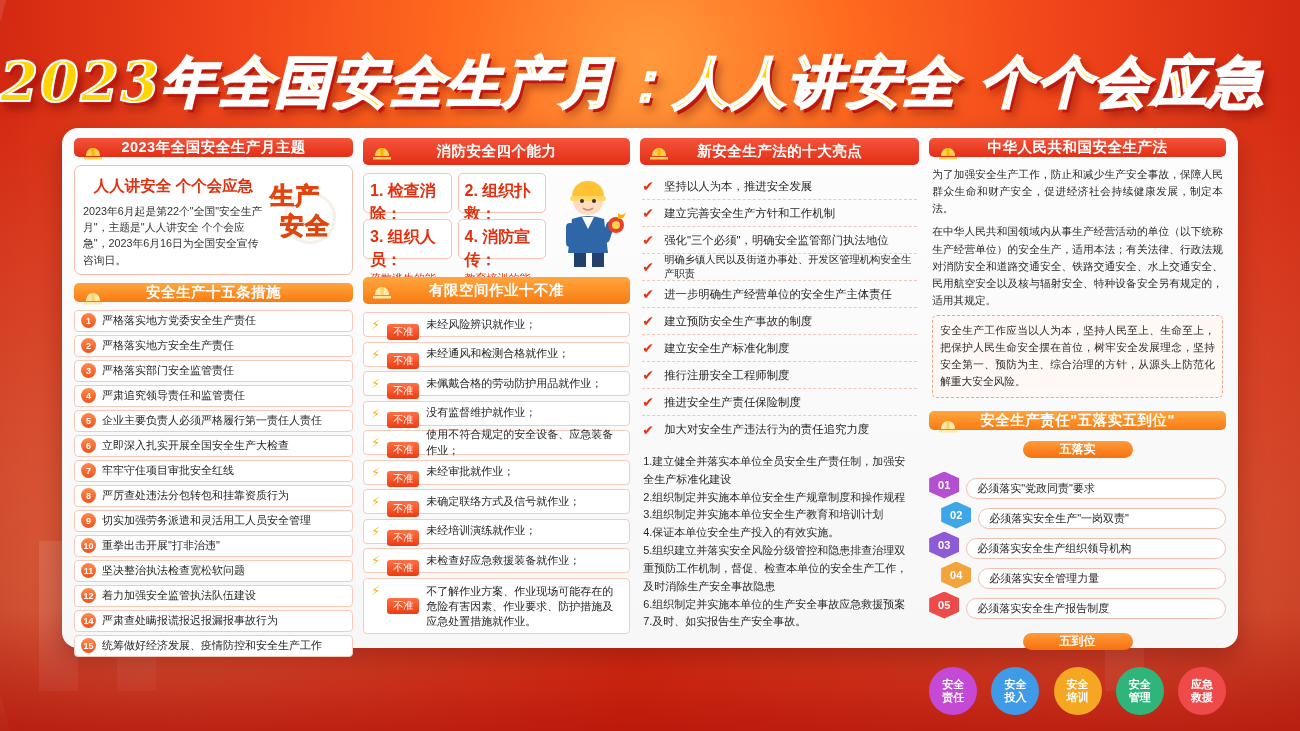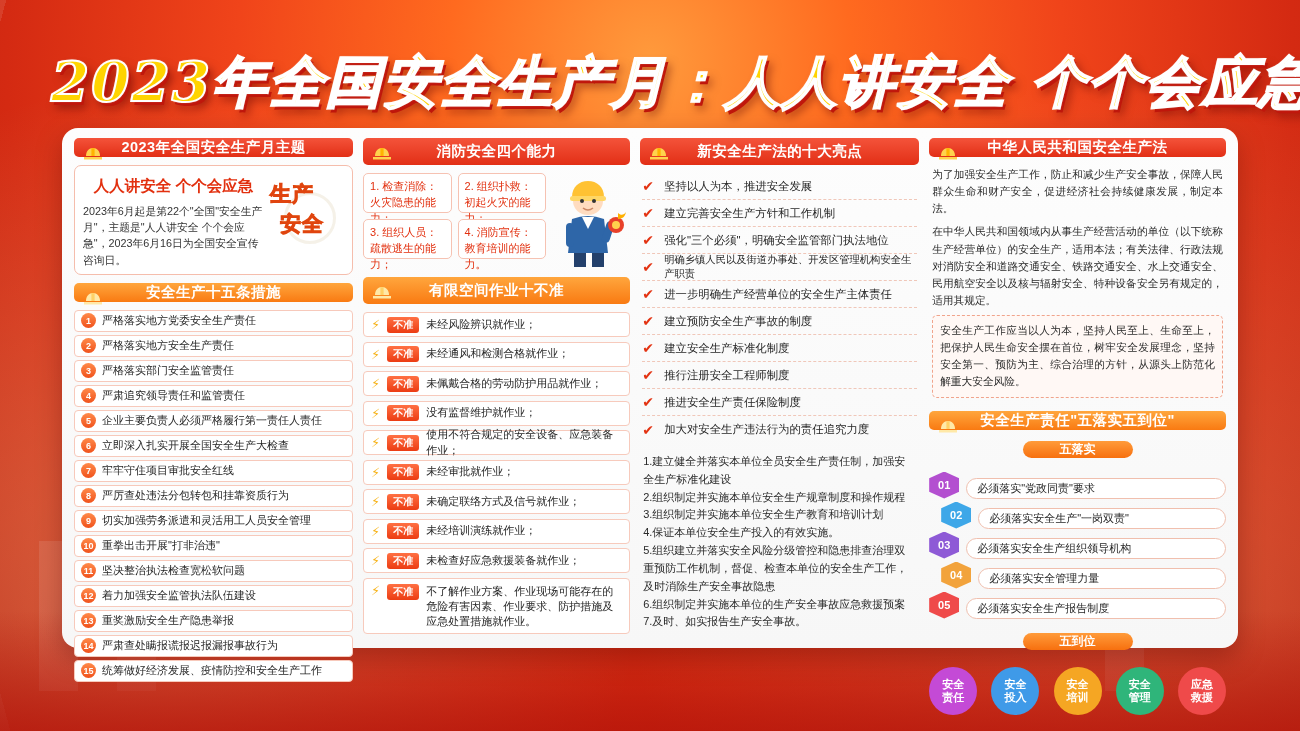--- a/index.html
+++ b/index.html
@@ -29,21 +29,21 @@
     background:
       linear-gradient(to right,
         transparent 0 3%, rgba(255,255,255,.10) 3% 6%, transparent 6% 9%,
         rgba(255,255,255,.08) 9% 12%, transparent 12% 85%,
         rgba(255,255,255,.10) 85% 88%, transparent 88% 100%);
     pointer-events:none;
   }
 
   
   .title-wrap{
-    position:absolute;top:46px;left:11px;right:0;text-align:left;z-index:5;padding-left:40px;
+    position:absolute;top:46px;left:0;right:0;text-align:left;z-index:5;
   }
   .title{
     display:inline-block;
     font-family:"DejaVu Serif","Liberation Serif",serif;
     font-size:55px;font-weight:bold;font-style:italic;letter-spacing:2px;
     color:#ffd400;
     -webkit-text-stroke:2px #ffffff;
     text-shadow:
       0 0 2px #fff,
       3px 4px 0 #c0170c,
@@ -91,21 +91,21 @@
   .theme-slogan{
     color:#e2300f;font-weight:bold;font-size:15.5px;text-align:center;margin:4px 0 6px;
   }
   .theme-text{font-size:10.8px;color:#333;line-height:1.5;}
   .seal{
     width:74px;height:74px;flex:0 0 74px;margin-top:6px;
     position:relative;
   }
   .seal .s1,.seal .s2{
     position:absolute;font-family:"DejaVu Serif","Liberation Serif",serif;
-    font-weight:bold;font-size:21px;color:#ffd100;
+    font-weight:bold;font-size:24px;color:#ffd100;
     -webkit-text-stroke:1px #e0440f;
     letter-spacing:1px;
   }
   .seal .s1{left:0;top:2px;}
   .seal .s2{left:10px;top:32px;}
   .seal .ring{
     position:absolute;left:14px;top:14px;width:46px;height:46px;
     border:3px solid #f4efe6;border-radius:50%;opacity:.9;
   }
 
@@ -124,38 +124,38 @@
   .num-text{font-size:11px;color:#262626;white-space:nowrap;overflow:hidden;}
 
   
   .abil-grid{
     display:flex;flex-wrap:wrap;gap:6px;width:100%;
   }
   .abil{
     width:calc(50% - 3px);border:1px solid #f6c2b2;border-radius:5px;
     background:#fff;padding:5px 6px;box-sizing:border-box;height:40px;
   }
-  .abil .t{color:#e2300f;font-size:11px;font-weight:normal;line-height:1.45;}
+  .abil .t{color:#e2300f;font-size:16px;font-weight:bold;line-height:1.45;}
   .abil .d{color:#e2300f;font-size:11px;line-height:1.45;}
   .abil-wrap{display:flex;gap:6px;}
   .abil-left{flex:1;}
   .worker{width:78px;flex:0 0 78px;position:relative;}
   .worker svg{display:block;}
 
   
   .forb-item{
     display:flex;align-items:center;gap:7px;
     border:1px solid #f7cabc;border-radius:4px;background:#fff;
     padding:0 7px;height:25px;box-sizing:border-box;
   }
   .forb-item.tall{height:56px;align-items:flex-start;padding-top:5px;}
   .tag{
     flex:0 0 32px;width:32px;height:16px;border-radius:3px;
     background:linear-gradient(#ff7043,#ec3c13);color:#fff;font-size:10px;
-    display:flex;align-items:center;justify-content:center;font-weight:bold;
+    display:flex;align-items:center;justify-content:center;font-weight:normal;margin-top:14px;
   }
   .bolt{flex:0 0 9px;color:#f6b31a;font-size:13px;line-height:1;}
   .forb-text{font-size:11px;color:#262626;line-height:1.38;}
 
   
   .chk-item{
     display:flex;align-items:center;gap:7px;
     border-bottom:1px dashed #f0c7b9;height:27px;box-sizing:border-box;
   }
   .chk{
@@ -289,24 +289,20 @@
           <span class="num">10</span>
           <span class="num-text">重拳出击开展"打非治违"</span>
         </div>
       <div class="num-item">
           <span class="num">11</span>
           <span class="num-text">坚决整治执法检查宽松软问题</span>
         </div>
       <div class="num-item">
           <span class="num">12</span>
           <span class="num-text">着力加强安全监管执法队伍建设</span>
-        </div>
-      <div class="num-item">
-          <span class="num">13</span>
-          <span class="num-text">重奖激励安全生产隐患举报</span>
         </div>
       <div class="num-item">
           <span class="num">14</span>
           <span class="num-text">严肃查处瞒报谎报迟报漏报事故行为</span>
         </div>
       <div class="num-item">
           <span class="num">15</span>
           <span class="num-text">统筹做好经济发展、疫情防控和安全生产工作</span>
         </div>
     </div>

